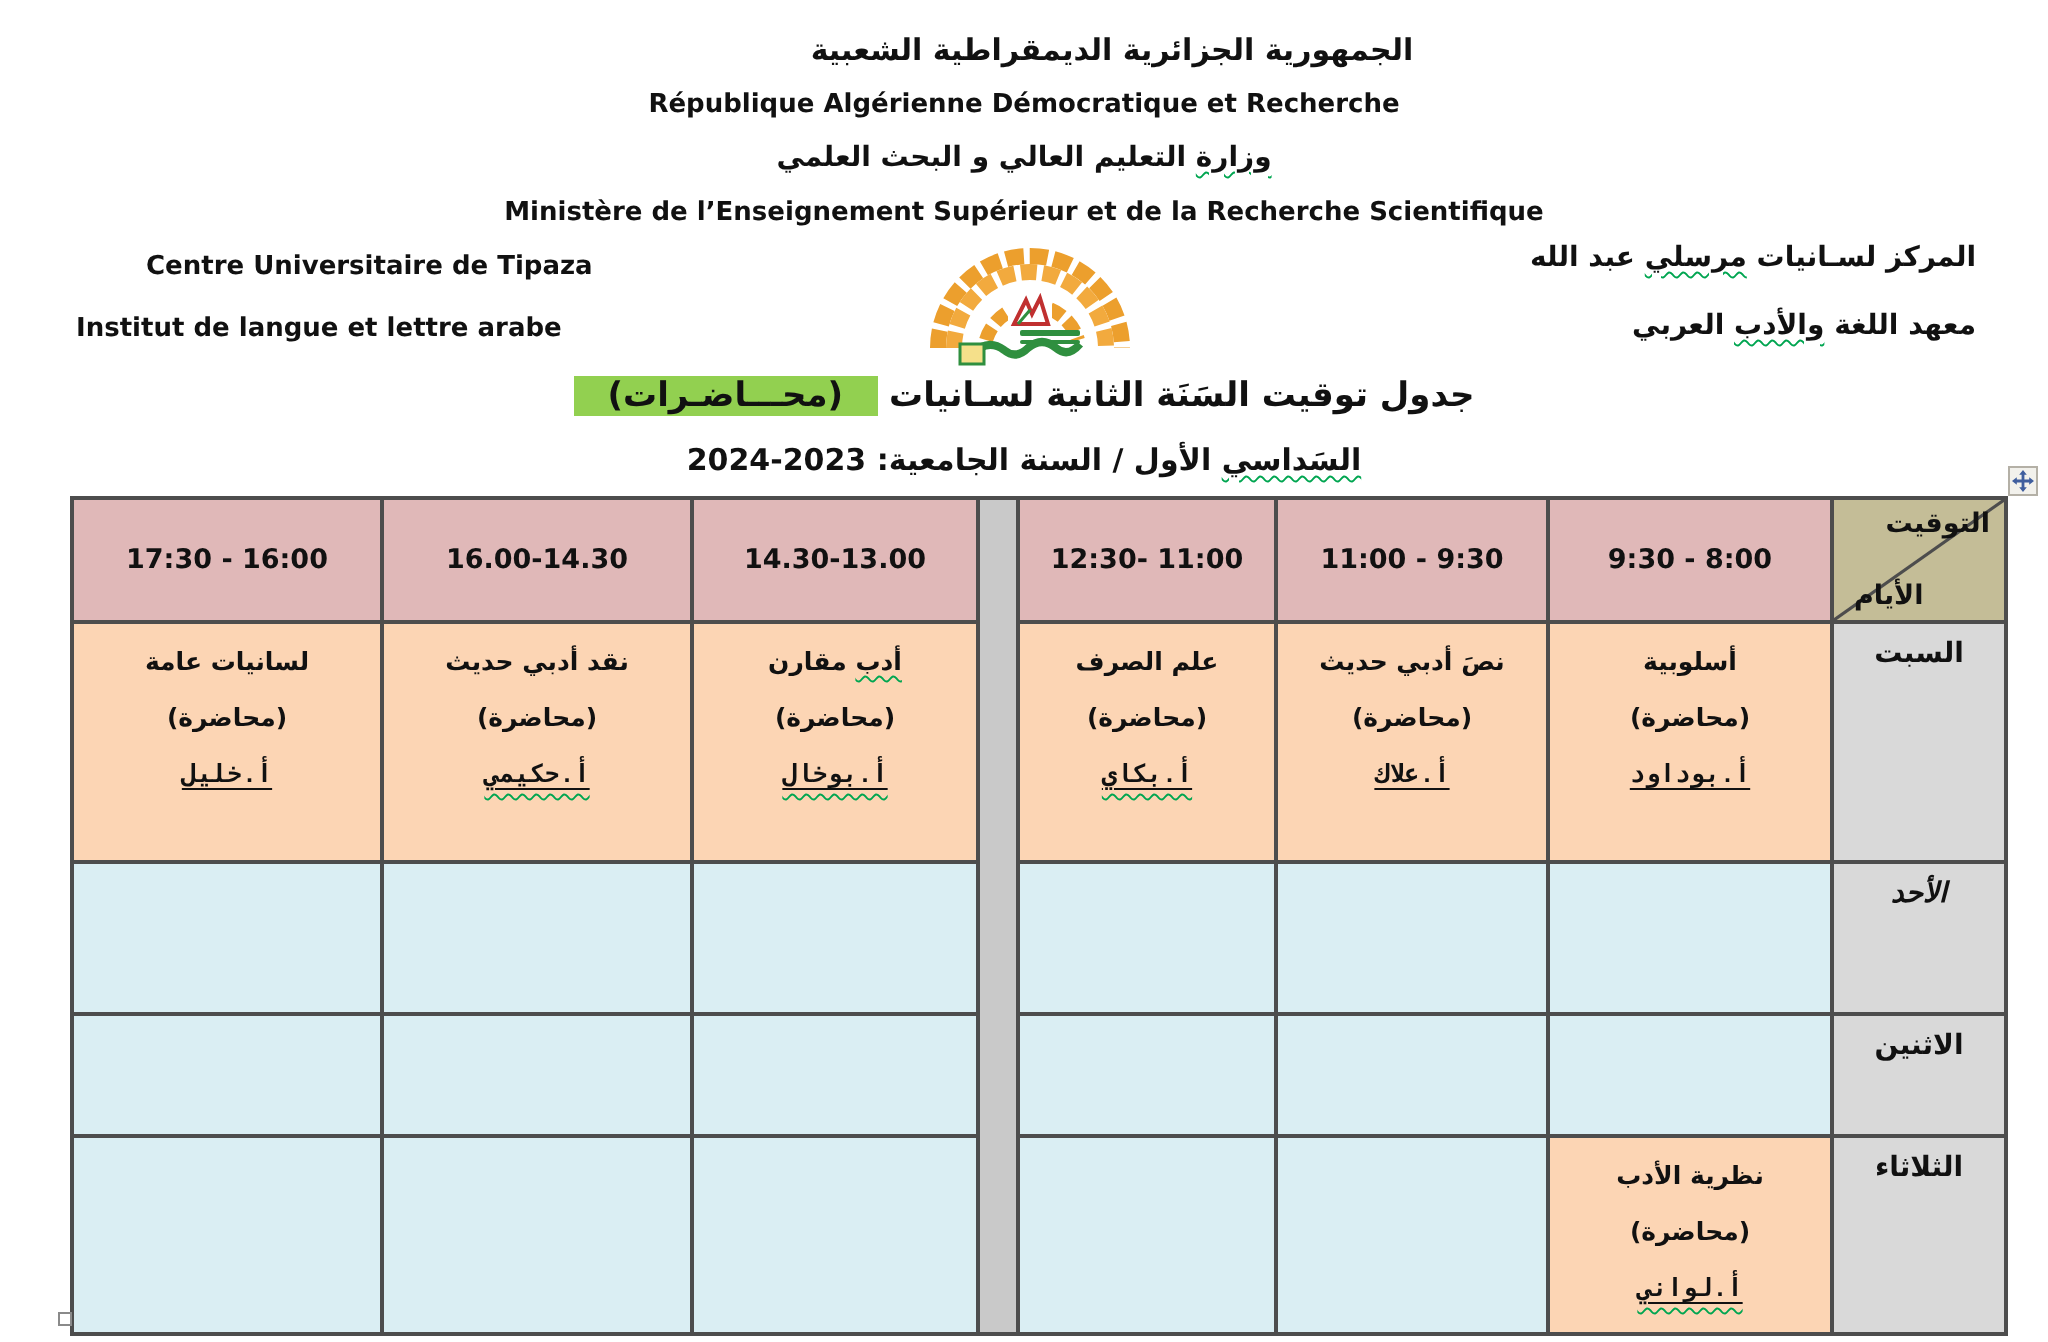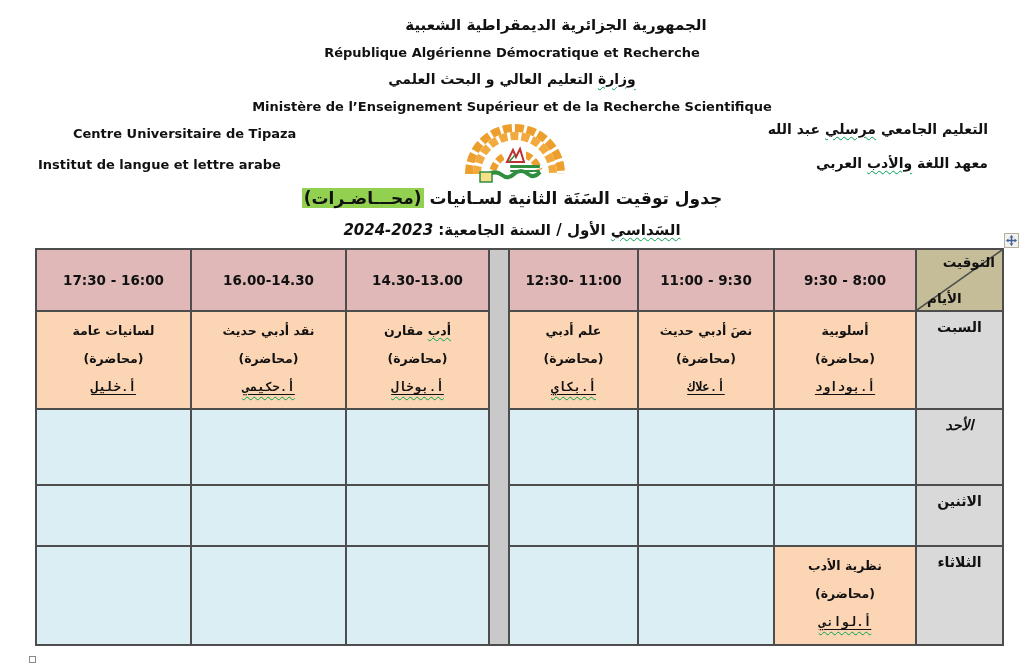--- a/index.html
+++ b/index.html
@@ -15,42 +15,42 @@
   .sq {
     text-decoration-line:underline; text-decoration-style:wavy;
     text-decoration-color:#00a550; text-decoration-thickness:1px;
     text-underline-offset:2px;
   }
   .u { text-decoration-line:underline; text-decoration-style:solid;
        text-decoration-thickness:1px; text-underline-offset:3px;font-family:Liberation Mono, monospace; }
   .sqwrap { text-decoration-line:underline; text-decoration-style:wavy;
     text-decoration-color:#00a550; text-decoration-thickness:1px;
     text-underline-offset:5px; }
-  .hl { background:#92d050; padding:0 2px; }
-  .yr { direction:ltr; unicode-bidi:bidi-override;font-style:italic; }
+  .hl { background:#92d050; padding:0 17px; }
+  .yr { direction:ltr; unicode-bidi:bidi-override; }
 
   
   .h-ar1 { top:16px;  font-size:15px;padding-left:44px; }
   .h-fr1 { top:45px;  font-size:13px; }
   .h-ar2 { top:71px;  font-size:14px; }
   .h-fr2 { top:99px;  font-size:13px; }
   .lblk1 { left:38px; top:126px; font-size:13px;margin-left:35px; }
   .lblk2 { left:38px; top:157px; font-size:13px; }
   .rblk1 { right:36px; top:121px; font-size:14px; text-align:right; }
   .rblk2 { right:36px; top:155px; font-size:14px; text-align:right; }
   .ttl   { top:188px; font-size:17px; }
   .sub   { top:221px; font-size:15px; }
 
   
   table.tt { position:absolute; left:35px; top:248px; width:967px;
     border-collapse:collapse; table-layout:fixed; }
   .tt td { border:2px solid #4d4d4d; padding:0; text-align:center;
     vertical-align:top; font-weight:bold; }
   .tt tr.r0 { height:62px; }
-  .tt tr.r1 { height:98px; }
+  .tt tr.r1 { height:120px; }
   .tt tr.r2 { height:76px;font-style:italic; }
   .tt tr.r3 { height:61px; }
   .tt tr.r4 { height:99px; }
   .tt td.time  { background:#e0b8b8; vertical-align:middle; font-size:13.5px; direction:ltr; }
   .tt td.sep   { background:#c9c9c9; }
   .tt td.day   { background:#d9d9d9; font-size:14px; padding-top:7px; }
   .tt td.lec   { background:#fcd5b4; font-size:12.5px; padding-top:5px; line-height:28px; }
   .tt td.empty { background:#daeef3; }
   .tt td.corner{ background:#c4bd97; position:relative; font-size:13.5px; }
   .corner svg.diag { position:absolute; left:0; top:0; width:100%; height:100%; }
@@ -74,21 +74,21 @@
 <div class="abs ctr b h-ar2" dir="rtl">
   <span class="sq">وزارة</span>
   <span>التعليم العالي و البحث العلمي</span>
 </div>
 <div class="abs ctr b h-fr2">Ministère de l’Enseignement Supérieur et de la Recherche Scientifique</div>
 
 <div class="abs b lblk1">Centre Universitaire de Tipaza</div>
 <div class="abs b lblk2">Institut de langue et lettre arabe</div>
 
 <div class="abs b rblk1" dir="rtl">
-  <span>التعليم الجامعي</span>
+  <span>المركز لسـانيات</span>
   <span class="sq">مرسلي</span>
   <span>عبد الله</span>
 </div>
 <div class="abs b rblk2" dir="rtl">
   <span>معهد اللغة</span>
   <span class="sq">والأدب</span>
   <span>العربي</span>
 </div>
 
 <svg class="abs logo" width="125" height="62" viewBox="0 0 125 62">
@@ -163,21 +163,21 @@
     </td>
     <td class="lec" dir="rtl">
       <div>
         <span class="sq">أدب</span>
         <span>مقارن</span>
       </div>
       <div>(محاضرة)</div>
       <div><span class="sqwrap"><span class="u">أ.بوخال</span></span></div>
     </td>
     <td class="lec" dir="rtl">
-      <div>علم أدبي</div>
+      <div>علم الصرف</div>
       <div>(محاضرة)</div>
       <div><span class="sqwrap"><span class="u">أ.بكاي</span></span></div>
     </td>
     <td class="lec" dir="rtl">
       <div>نصَ أدبي حديث</div>
       <div>(محاضرة)</div>
       <div><span class="u">أ.علاك</span></div>
     </td>
     <td class="lec" dir="rtl">
       <div>أسلوبية</div>

